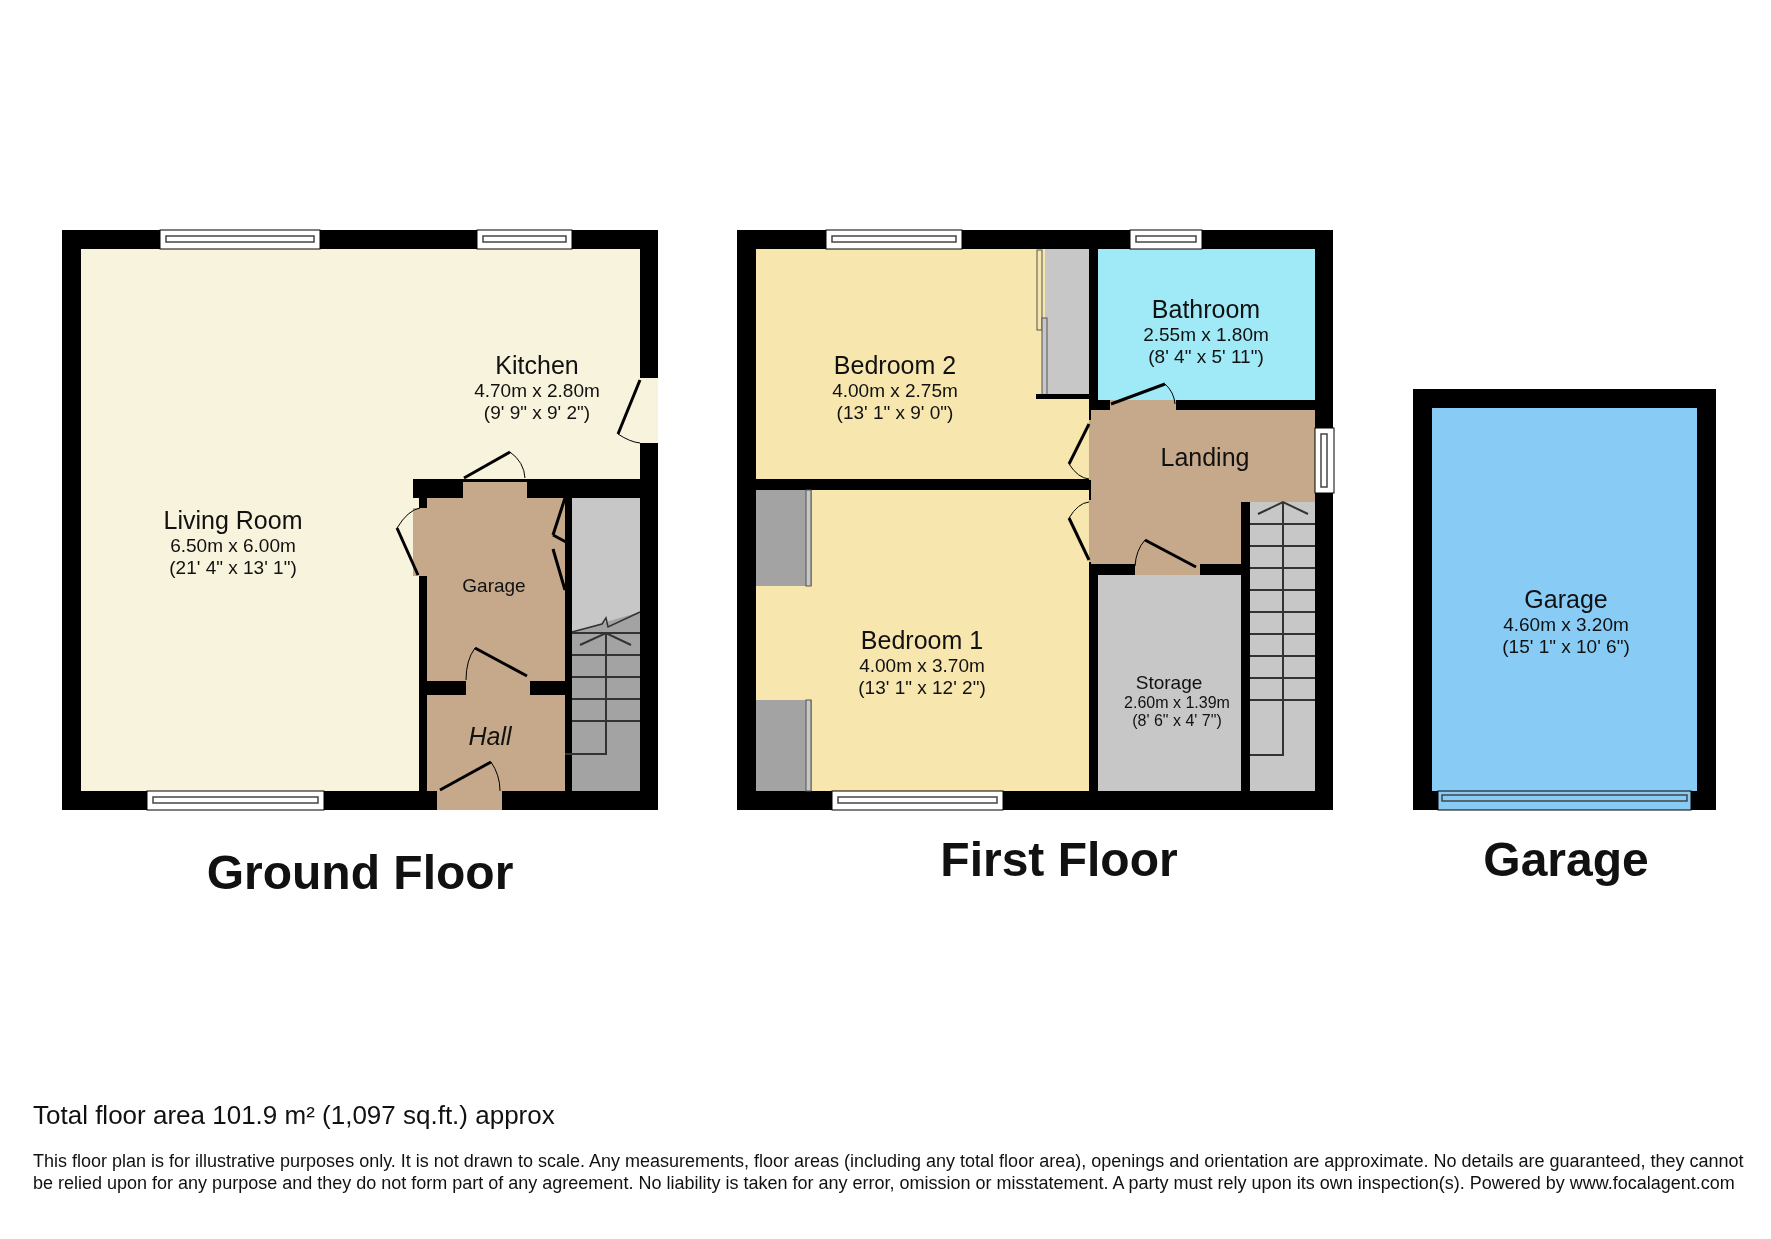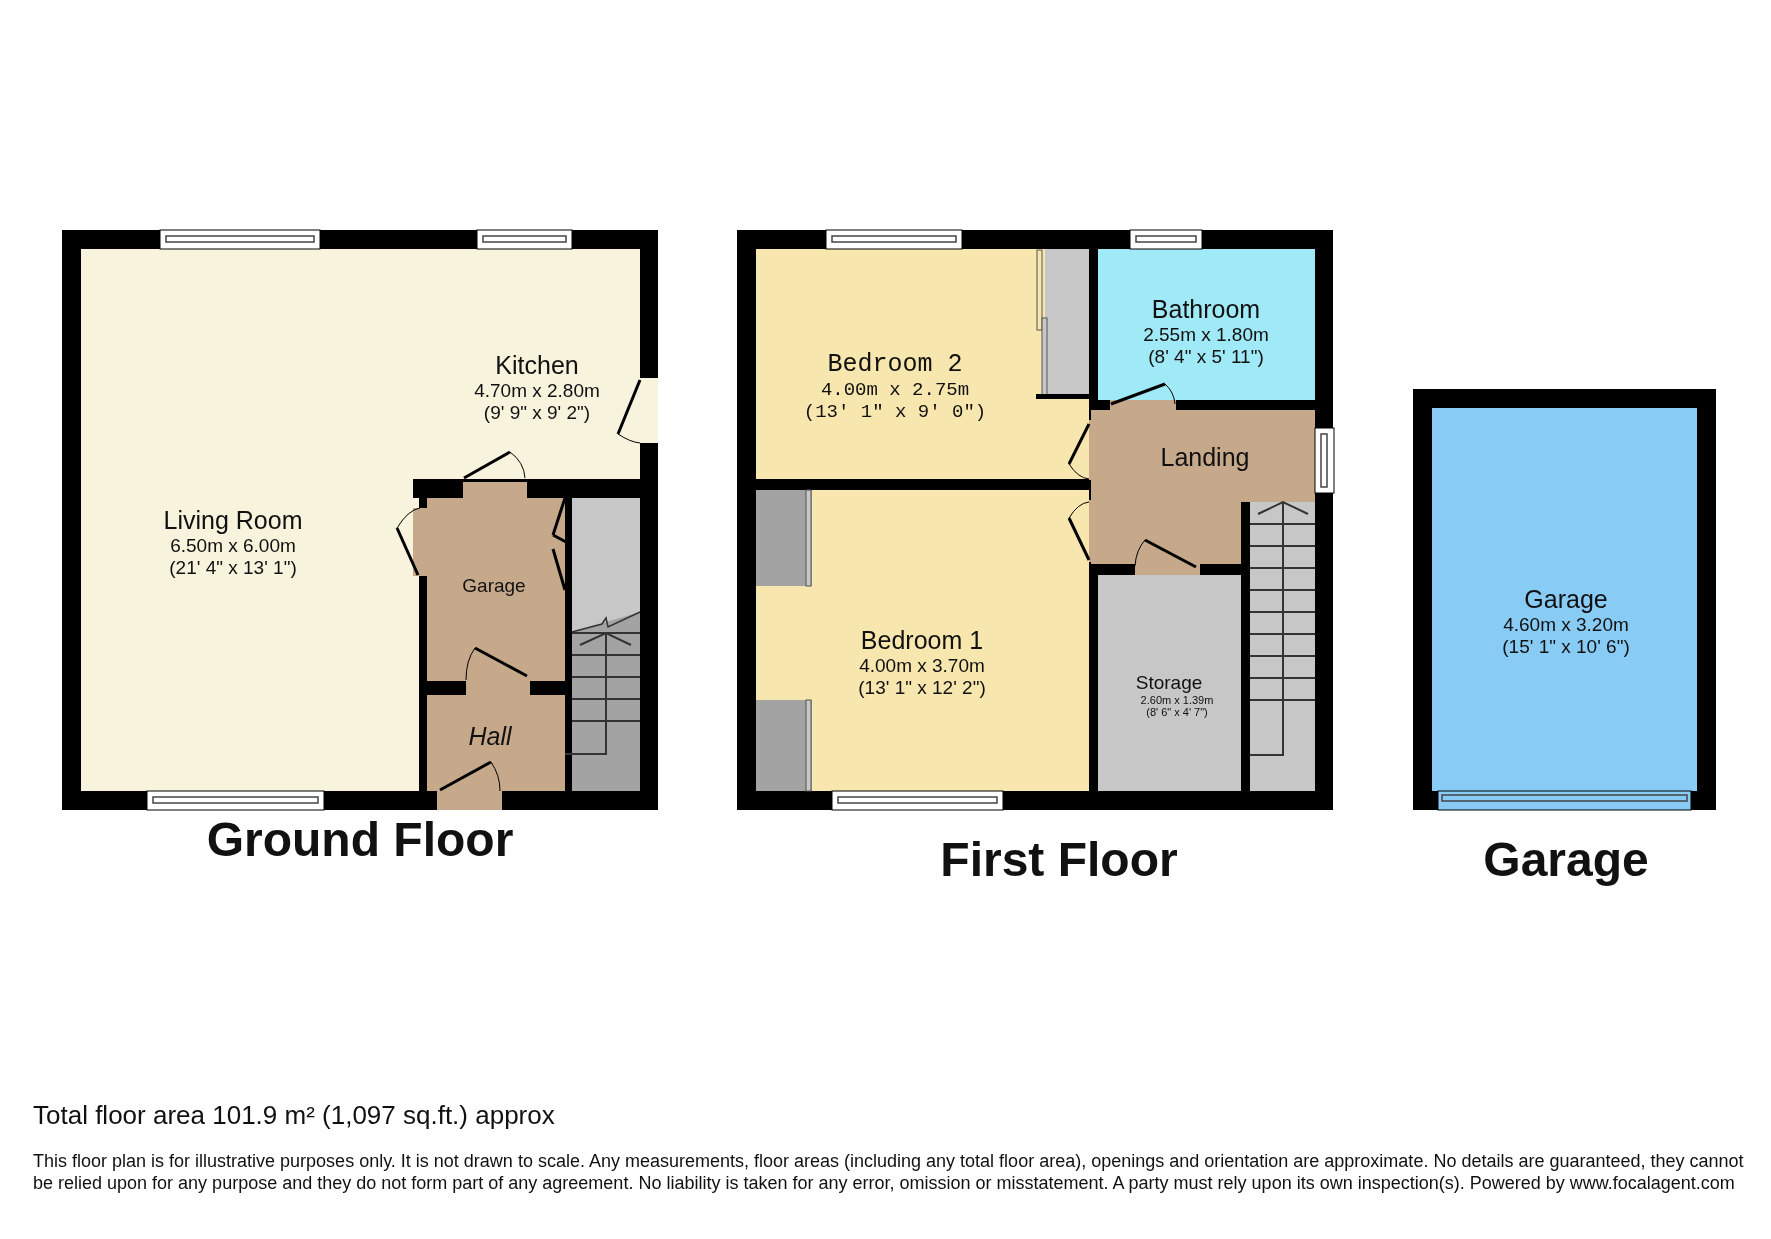--- a/index.html
+++ b/index.html
@@ -3,21 +3,21 @@
 <meta charset="utf-8">
 <style>
   html, body { margin:0; padding:0; background:#ffffff; }
   body { width:1771px; height:1239px; position:relative; overflow:hidden;
          font-family:"Liberation Sans", sans-serif; color:#111; }
   #plan { position:absolute; left:0; top:0; width:1771px; height:1239px; }
   .lbl { position:absolute; text-align:center; transform:translateX(-50%); white-space:nowrap; line-height:1.15; }
   .room-name { font-size:25px; }
   .room-name.sm { font-size:19px; }
   .room-dim { font-size:19px; }
-  .room-dim.sm { font-size:11px;margin-left:16px; }
+  .room-dim.sm { font-size:16px;margin-left:16px; }
   .floor-title { position:absolute; font-weight:bold; font-size:48px; transform:translateX(-50%); white-space:nowrap; }
   .total { position:absolute; left:33px; top:1100px; font-size:26px; }
   .disclaimer { position:absolute; left:33px; top:1150px; width:1720px; font-size:18px; line-height:22px; }
 </style>
 </head>
 <body>
 
 <svg id="plan" viewBox="0 0 1771 1239" xmlns="http://www.w3.org/2000/svg">
 
   <g>
@@ -165,21 +165,21 @@
   <div class="room-dim">4.70m x 2.80m</div>
   <div class="room-dim">(9' 9" x 9' 2")</div>
 </div>
 <div class="lbl" style="left:494px; top:575px;">
   <div class="room-name sm">Garage</div>
 </div>
 <div class="lbl" style="left:490px; top:722px;font-style:italic;">
   <div class="room-name">Hall</div>
 </div>
 
-<div class="lbl" style="left:895px; top:351px;font-family:Liberation Mono, monospace;">
+<div class="lbl" style="left:895px; top:351px;">
   <div class="room-name">Bedroom 2</div>
   <div class="room-dim">4.00m x 2.75m</div>
   <div class="room-dim">(13' 1" x 9' 0")</div>
 </div>
 <div class="lbl" style="left:1206px; top:295px;">
   <div class="room-name">Bathroom</div>
   <div class="room-dim">2.55m x 1.80m</div>
   <div class="room-dim">(8' 4" x 5' 11")</div>
 </div>
 <div class="lbl" style="left:1205px; top:443px;">
@@ -195,18 +195,18 @@
   <div class="room-dim sm">2.60m x 1.39m</div>
   <div class="room-dim sm">(8' 6" x 4' 7")</div>
 </div>
 
 <div class="lbl" style="left:1566px; top:585px;">
   <div class="room-name">Garage</div>
   <div class="room-dim">4.60m x 3.20m</div>
   <div class="room-dim">(15' 1" x 10' 6")</div>
 </div>
 
-<div class="floor-title" style="left:360px; top:812px;">Ground Floor</div>
+<div class="floor-title" style="left:360px; top:845px;">Ground Floor</div>
 <div class="floor-title" style="left:1036px; top:832px;margin-left:23px;">First Floor</div>
 <div class="floor-title" style="left:1566px; top:832px;">Garage</div>
 
 <div class="total">Total floor area 101.9 m² (1,097 sq.ft.) approx</div>
 <div class="disclaimer">This floor plan is for illustrative purposes only. It is not drawn to scale. Any measurements, floor areas (including any total floor area), openings and orientation are approximate. No details are guaranteed, they cannot be relied upon for any purpose and they do not form part of any agreement. No liability is taken for any error, omission or misstatement. A party must rely upon its own inspection(s). Powered by www.focalagent.com</div>
 
 </body></html>

